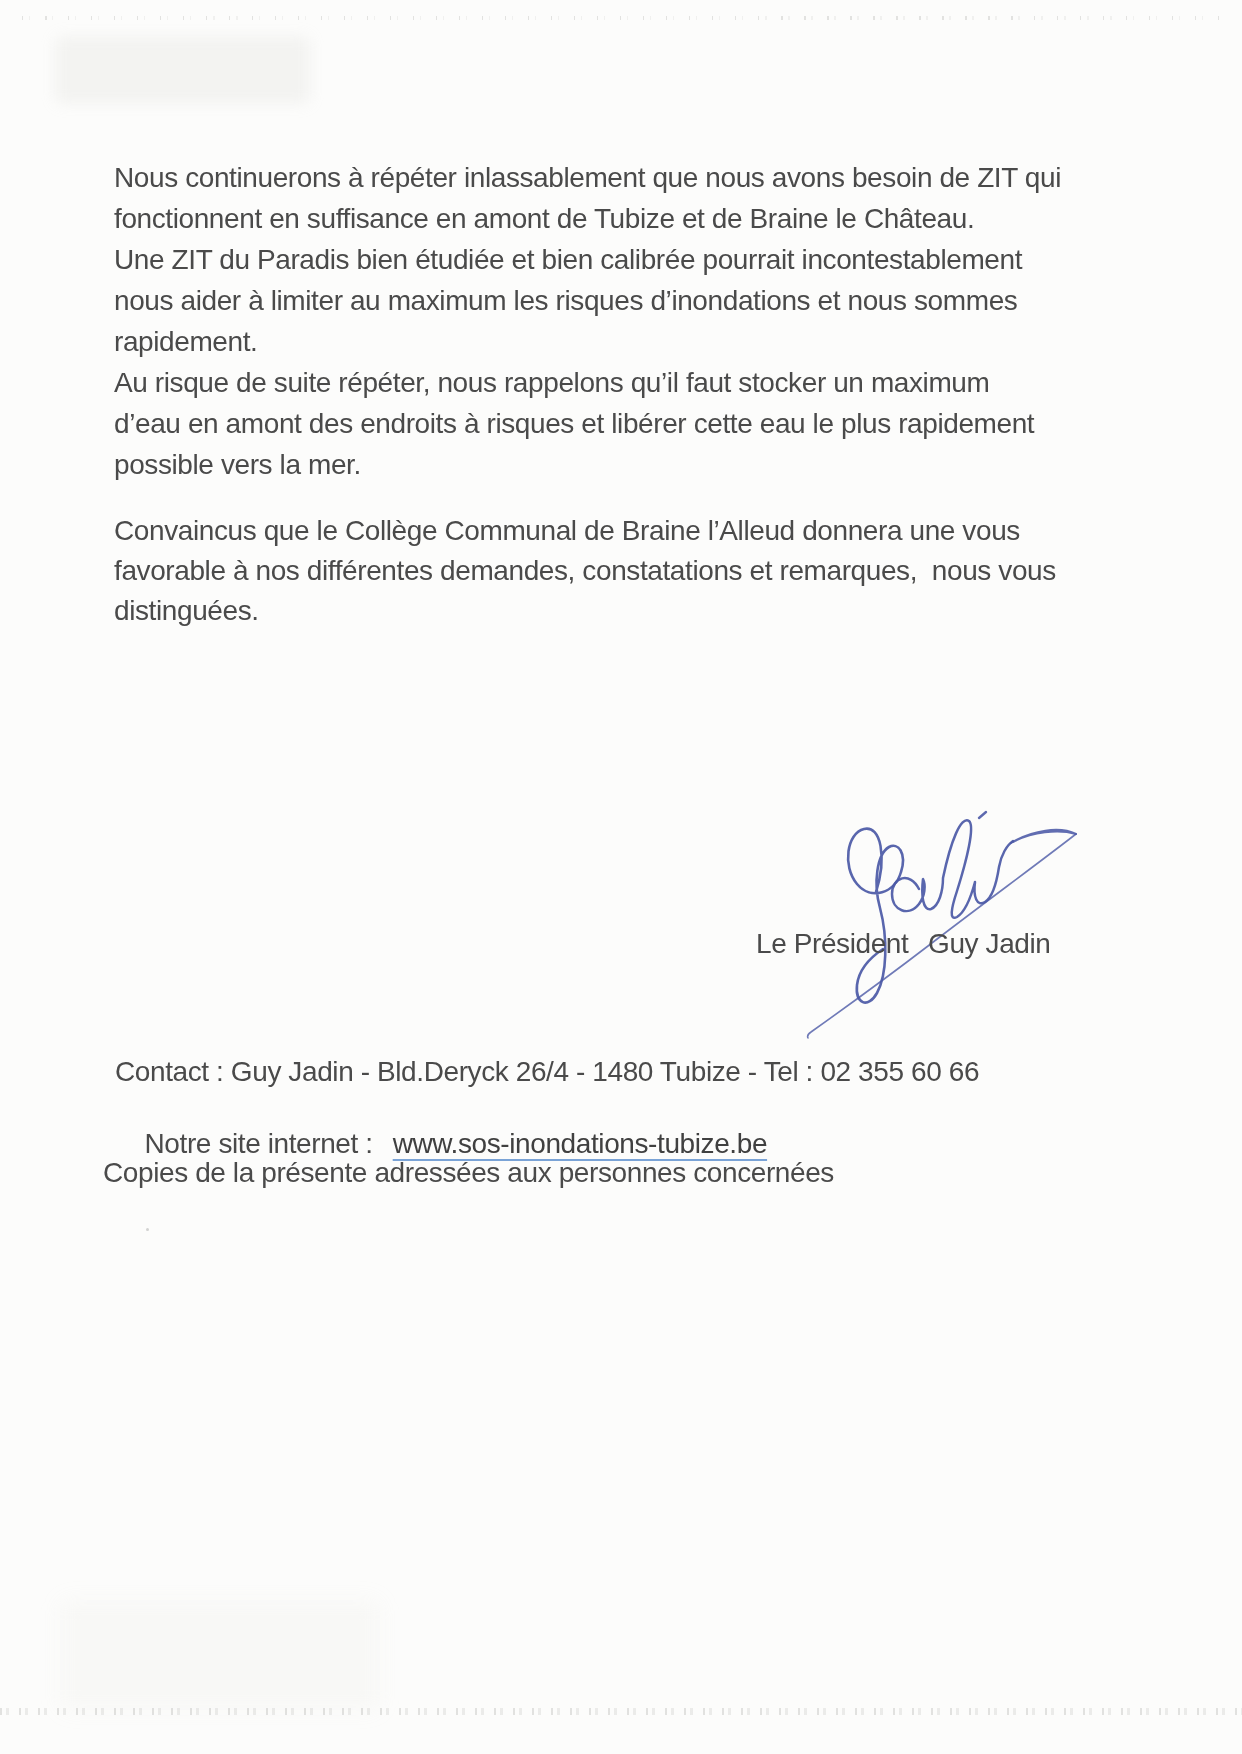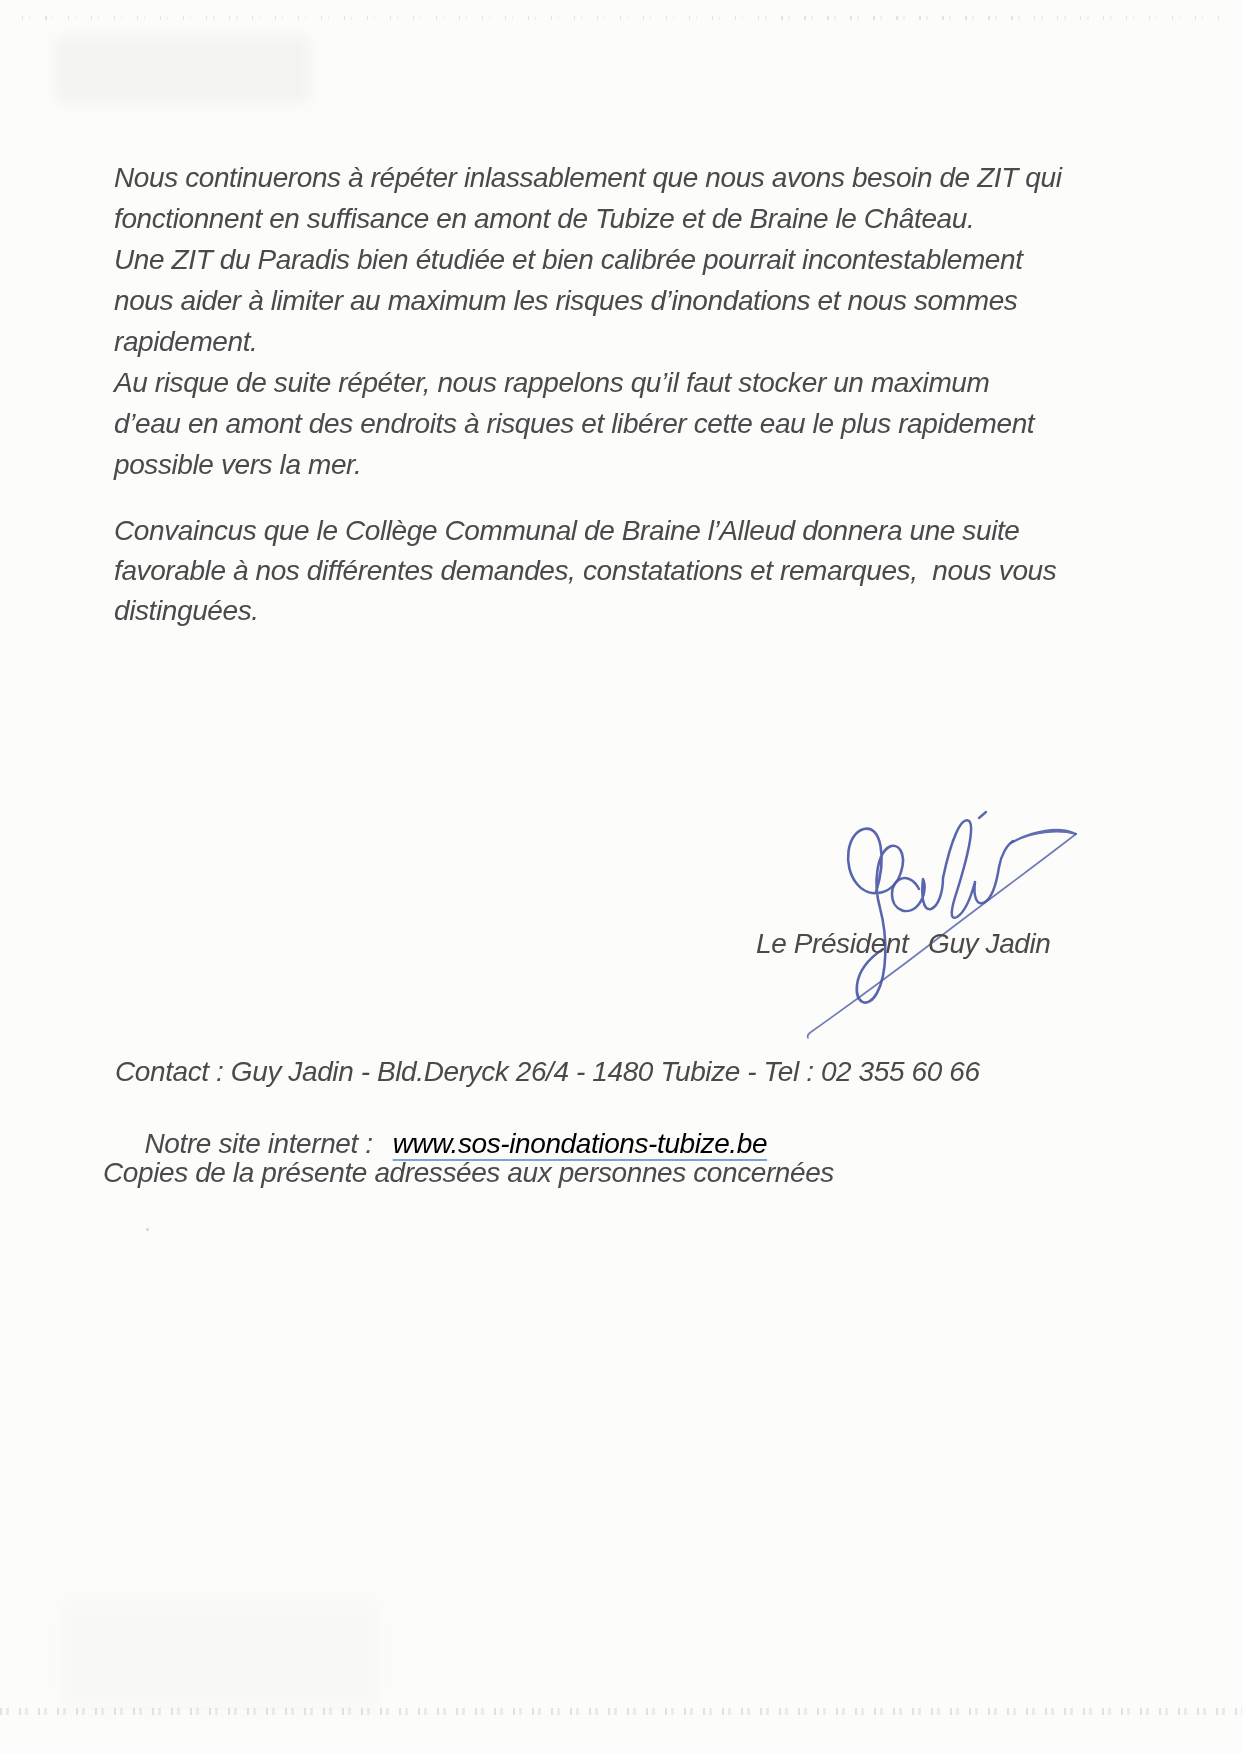--- a/index.html
+++ b/index.html
@@ -4,21 +4,21 @@
 <style>
   html, body { margin: 0; padding: 0; }
   body {
     width: 1242px; height: 1754px;
     position: relative;
     background: #fcfcfb;
     font-family: "Liberation Sans", "DejaVu Sans", sans-serif;
     color: #4a4a4a;
     overflow: hidden;
   }
-  .page { position: absolute; inset: 0; font-style: italic; }
+  .page { position: absolute; inset: 0; }
 
   .line {
     white-space: pre;
     font-size: 28px;
     letter-spacing: -0.4px;
   }
   .para { position: absolute; left: 114px; }
   .para1 { top: 157px; }
   .para1 .line { line-height: 41px; }
   .para2 { top: 511px; }
@@ -40,21 +40,21 @@
 
   .contact-line {
     position: absolute; left: 115px; top: 1056px;
     font-size: 28px; letter-spacing: -0.4px; white-space: pre;
   }
   .website-line {
     position: absolute; left: 115px; top: 1096px;
     font-size: 28px; letter-spacing: -0.4px; white-space: pre;
   }
   .site-link {
-    color: #000000;
+    color: #404040;
     text-decoration: underline;
     text-decoration-color: #7aa3d6;
     text-underline-offset: 6px;
     margin-left: 20px;
     cursor: pointer;
   }
   .copies-line {
     position: absolute; left: 103px; top: 1157px;
     font-size: 28px; letter-spacing: -0.4px; white-space: pre;
   }
@@ -103,21 +103,21 @@
     <div class="line">fonctionnent en suffisance en amont de Tubize et de Braine le Château.</div>
     <div class="line">Une ZIT du Paradis bien étudiée et bien calibrée pourrait incontestablement</div>
     <div class="line">nous aider à limiter au maximum les risques d’inondations et nous sommes</div>
     <div class="line">rapidement.</div>
     <div class="line">Au risque de suite répéter, nous rappelons qu’il faut stocker un maximum</div>
     <div class="line">d’eau en amont des endroits à risques et libérer cette eau le plus rapidement</div>
     <div class="line">possible vers la mer.</div>
   </div>
 
   <div class="para para2">
-    <div class="line">Convaincus que le Collège Communal de Braine l’Alleud donnera une suite</div>
+    <div class="line">Convaincus que le Collège Communal de Braine l’Alleud donnera une vous</div>
     <div class="line">favorable à nos différentes demandes, constatations et remarques,  nous vous</div>
     <div class="line">distinguées.</div>
   </div>
 
 
   <svg class="signature-svg" width="440" height="290" viewBox="0 0 440 290" aria-hidden="true">
     <g fill="none" stroke="#4b59a6" stroke-linecap="round" stroke-linejoin="round">
       <path stroke-width="2.6" stroke-opacity="0.92" d="M196,122 C207,87 201,55 184,59 C167,63 162,96 177,114 C191,131 215,123 221,102
            C227,83 218,72 209,77 C197,84 193,113 200,138 C208,168 207,205 197,223
            C188,239 175,234 177,215 C179,198 191,187 203,179"></path>

